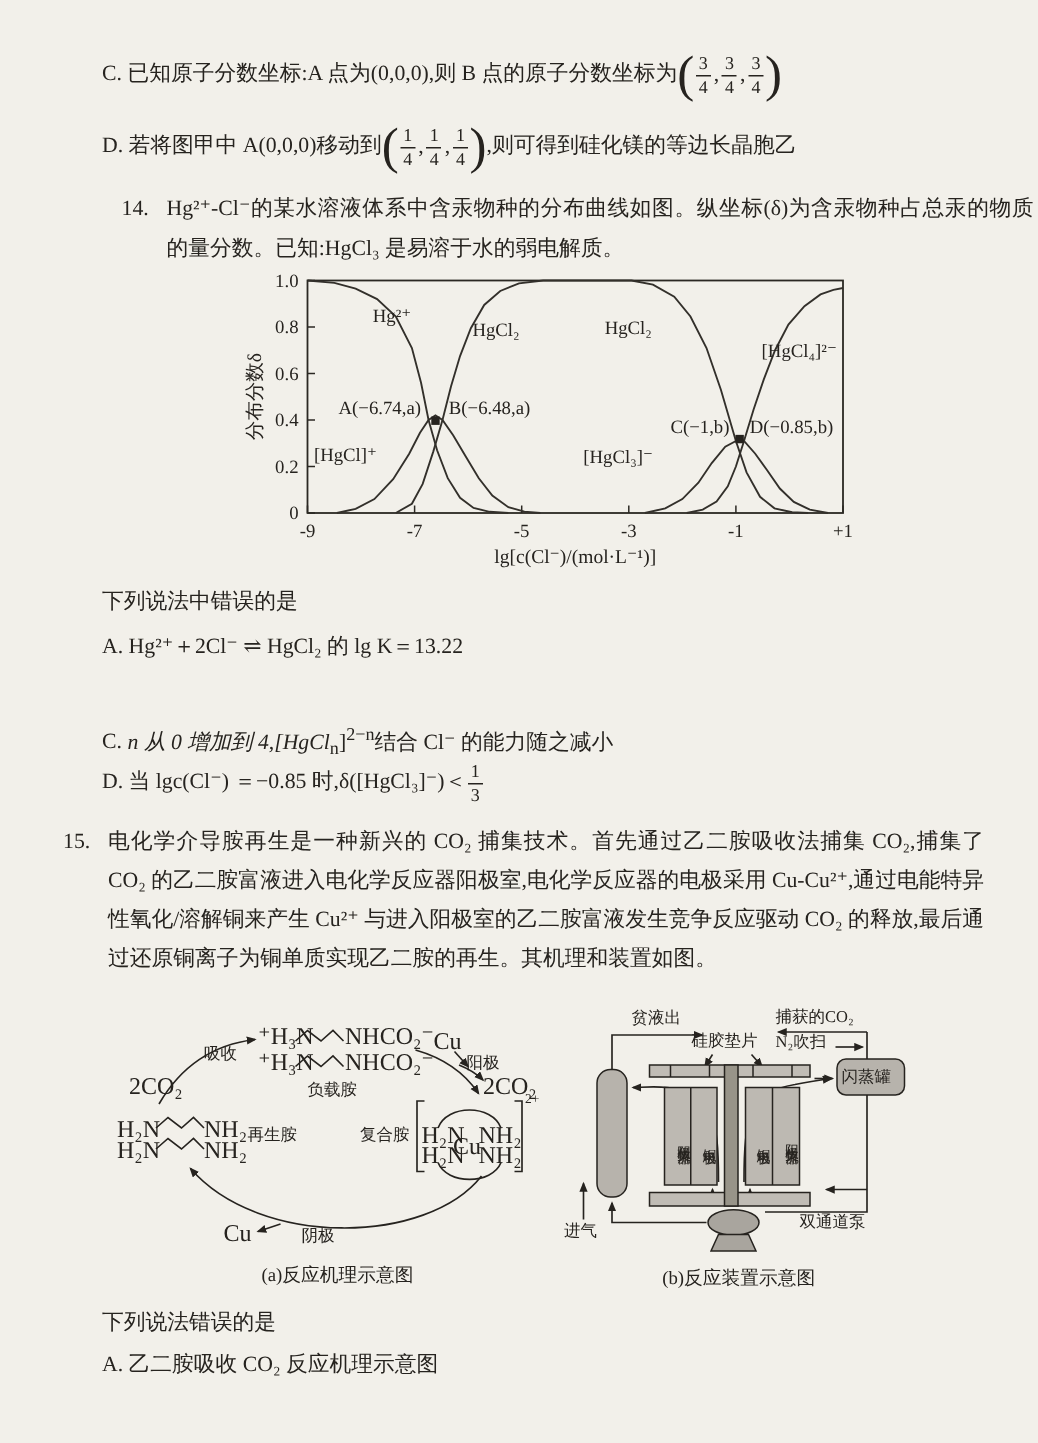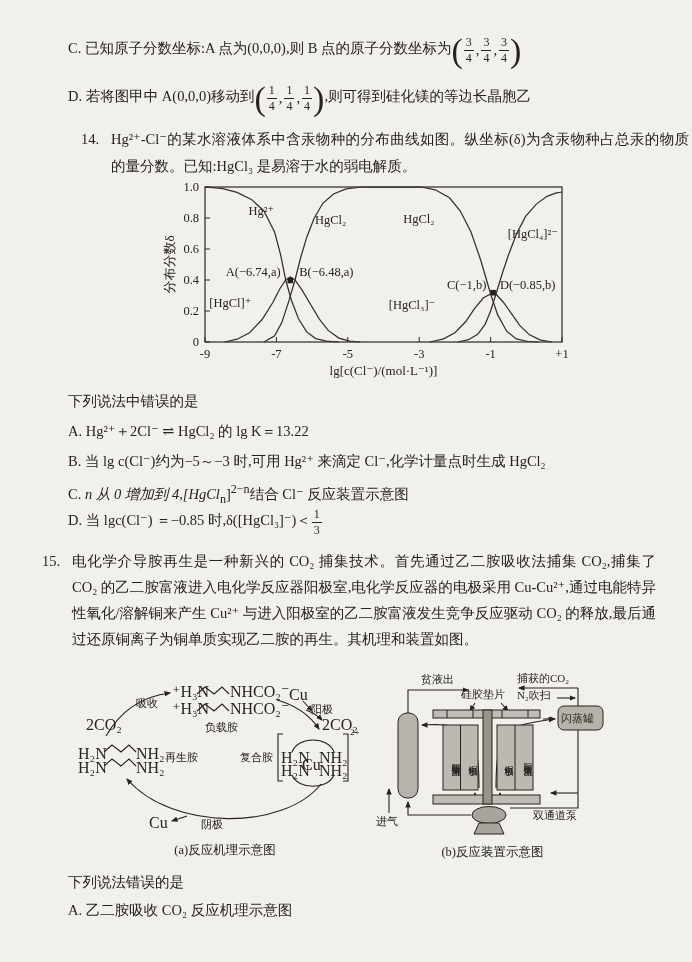--- a/index.html
+++ b/index.html
@@ -113,27 +113,23 @@
       </svg>
   </div>
 
   <div class="abs optrow" style="left:68px;top:391px;">
     <span>下列说法中错误的是</span>
   </div>
   <div class="abs optrow" style="left:68px;top:421px;">
     <span>A.</span>
     <span>Hg²⁺＋2Cl⁻ ⇌ HgCl₂ 的 lg K＝13.22</span>
   </div>
-  <div class="abs optrow" style="left:68px;top:451px;">
-    <span>B.</span>
-    <span>当 lg c(Cl⁻)约为−5～−3 时,可用 Hg²⁺ 来滴定 Cl⁻,化学计量点时生成 HgCl₂</span>
-  </div>
   <div class="abs optrow" style="left:68px;top:481px;">
     <span>C.</span>
-    <span><i>n 从 0 增加到 4,[HgCl</i><sub>n</sub><span>]</span><sup>2−n</sup><span>结合 Cl⁻ 反应装置示意图</span></span>
+    <span><i>n 从 0 增加到 4,[HgCl</i><sub>n</sub><span>]</span><sup>2−n</sup><span>结合 Cl⁻ 的能力随之减小</span></span>
   </div>
   <div class="abs optrow" style="left:68px;top:508px;">
     <span>D.</span>
     <span>当 lgc(Cl⁻) ＝−0.85 时,δ([HgCl₃]⁻)＜</span><span class="frac">
         <span class="num">1</span>
         <span class="den">3</span>
       </span>
   </div>
 
   <div class="abs qblock" style="left:42px;top:548px;width:614px;line-height:26px;">

